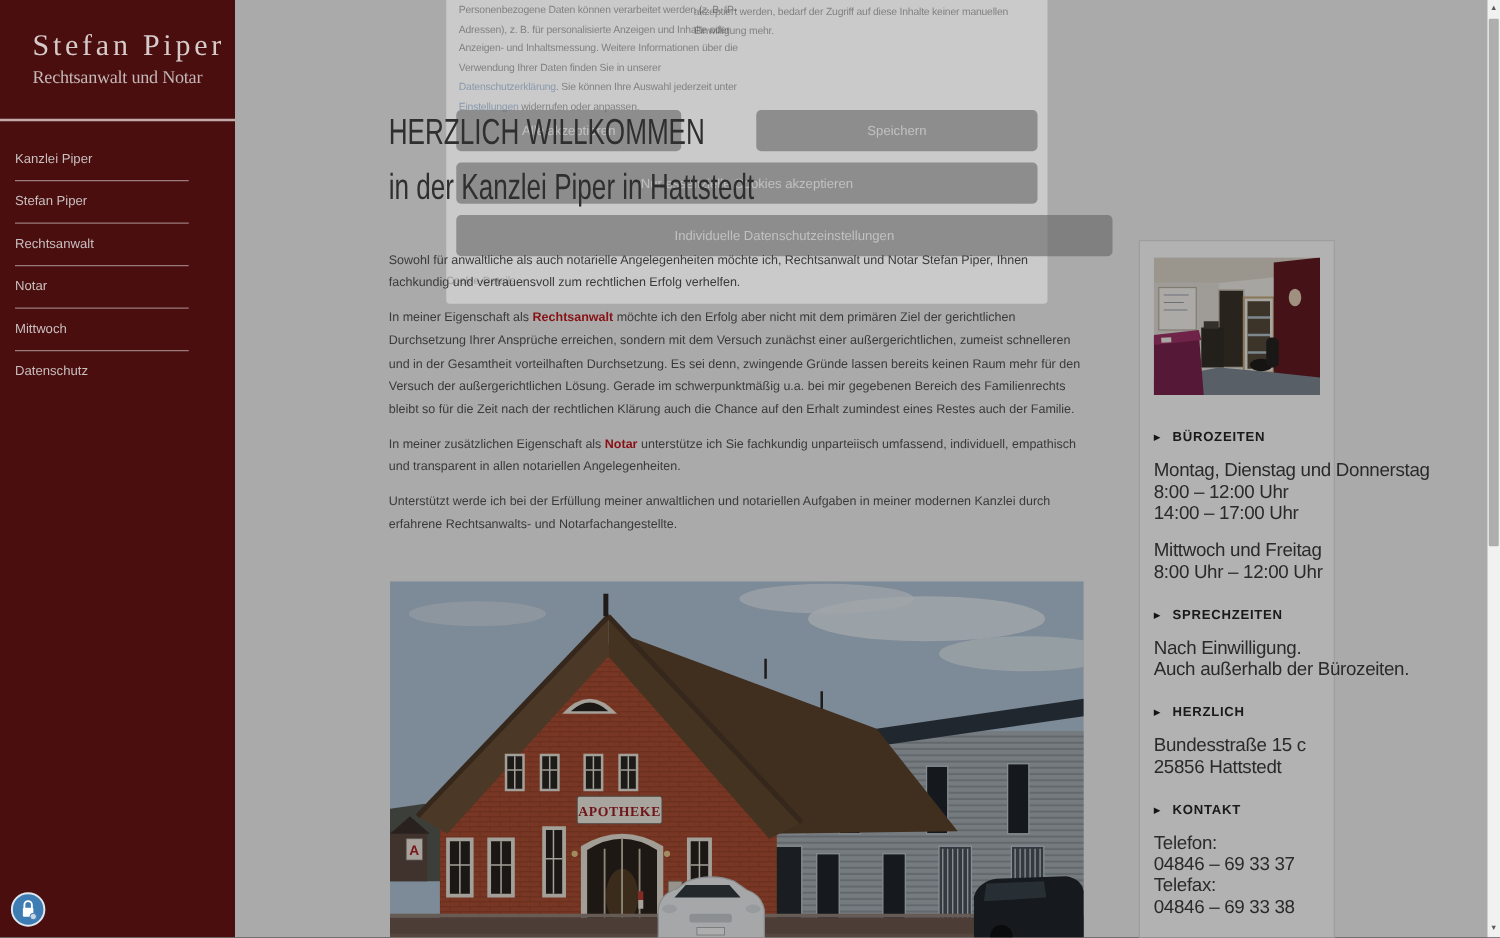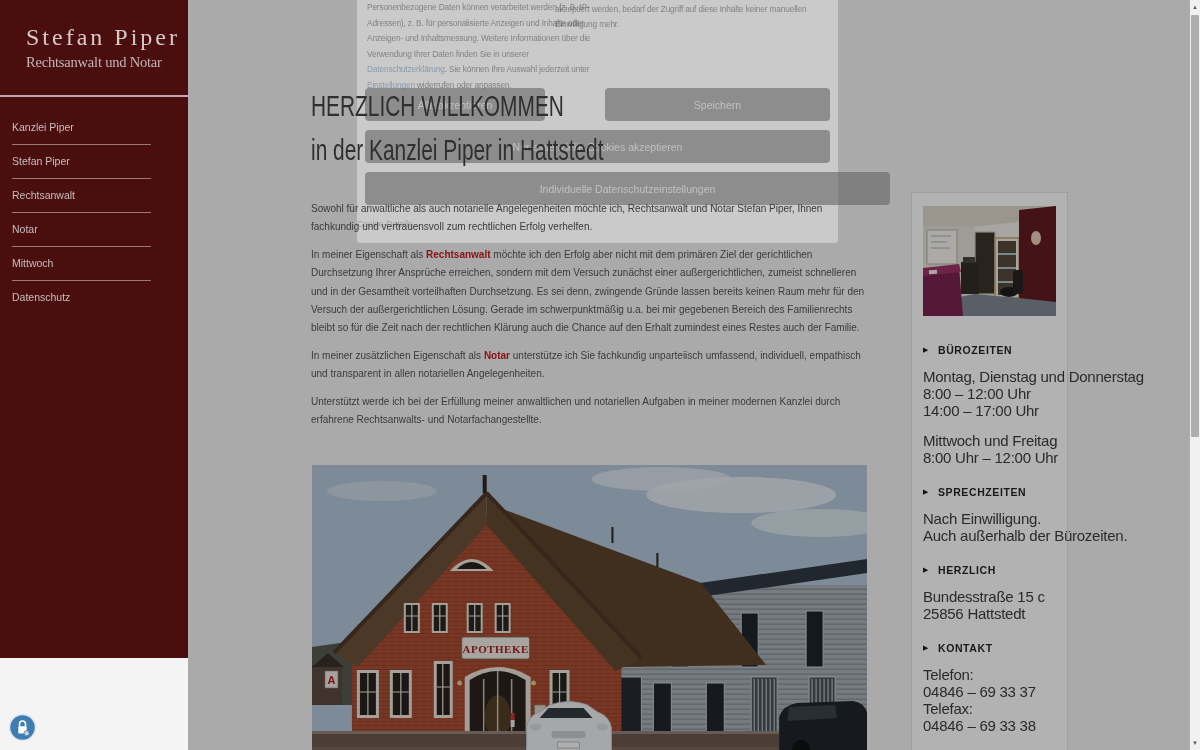--- a/index.html
+++ b/index.html
@@ -1,20 +1,20 @@
 <!DOCTYPE html>
 <html lang="de"><head>
 <meta charset="utf-8">
 <style>
   html,body{margin:0;padding:0;background:#2b2b2b;}
   .page{position:relative;width:1200px;height:750px;overflow:hidden;background:#f4f4f4;
         font-family:"Liberation Sans","DejaVu Sans",sans-serif;}
 
   
-  .sidebar{position:absolute;left:0;top:0;width:188px;height:658px;background:#4a0e0f;z-index:5;}
+  .sidebar{position:absolute;left:0;top:0;width:188px;height:750px;background:#4a0e0f;z-index:5;}
   .logo{position:absolute;left:26px;top:24px;color:#cfc3c3;cursor:pointer;}
   .logo-name{font-family:"Liberation Serif","DejaVu Serif",serif;font-size:24px;letter-spacing:3px;color:#d6cbca;white-space:nowrap;}
   .logo-sub{font-family:"Liberation Serif","DejaVu Serif",serif;font-size:14.5px;letter-spacing:-0.2px;color:#c4b8b7;margin-top:3px;white-space:nowrap;}
   .side-rule{position:absolute;left:0;top:95px;width:188px;height:2px;background:rgba(255,255,255,0.65);}
   .nav{position:absolute;left:12px;top:111px;width:139px;}
   .nav-item{height:33px;line-height:33px;font-size:10.5px;color:#c9bfbf;border-bottom:1px solid rgba(255,255,255,0.45);cursor:pointer;}
   .nav-item:last-child{border-bottom:none;}
 
   
   .privacy-badge{position:absolute;left:8px;top:713px;width:29px;height:29px;z-index:6;cursor:pointer;}

